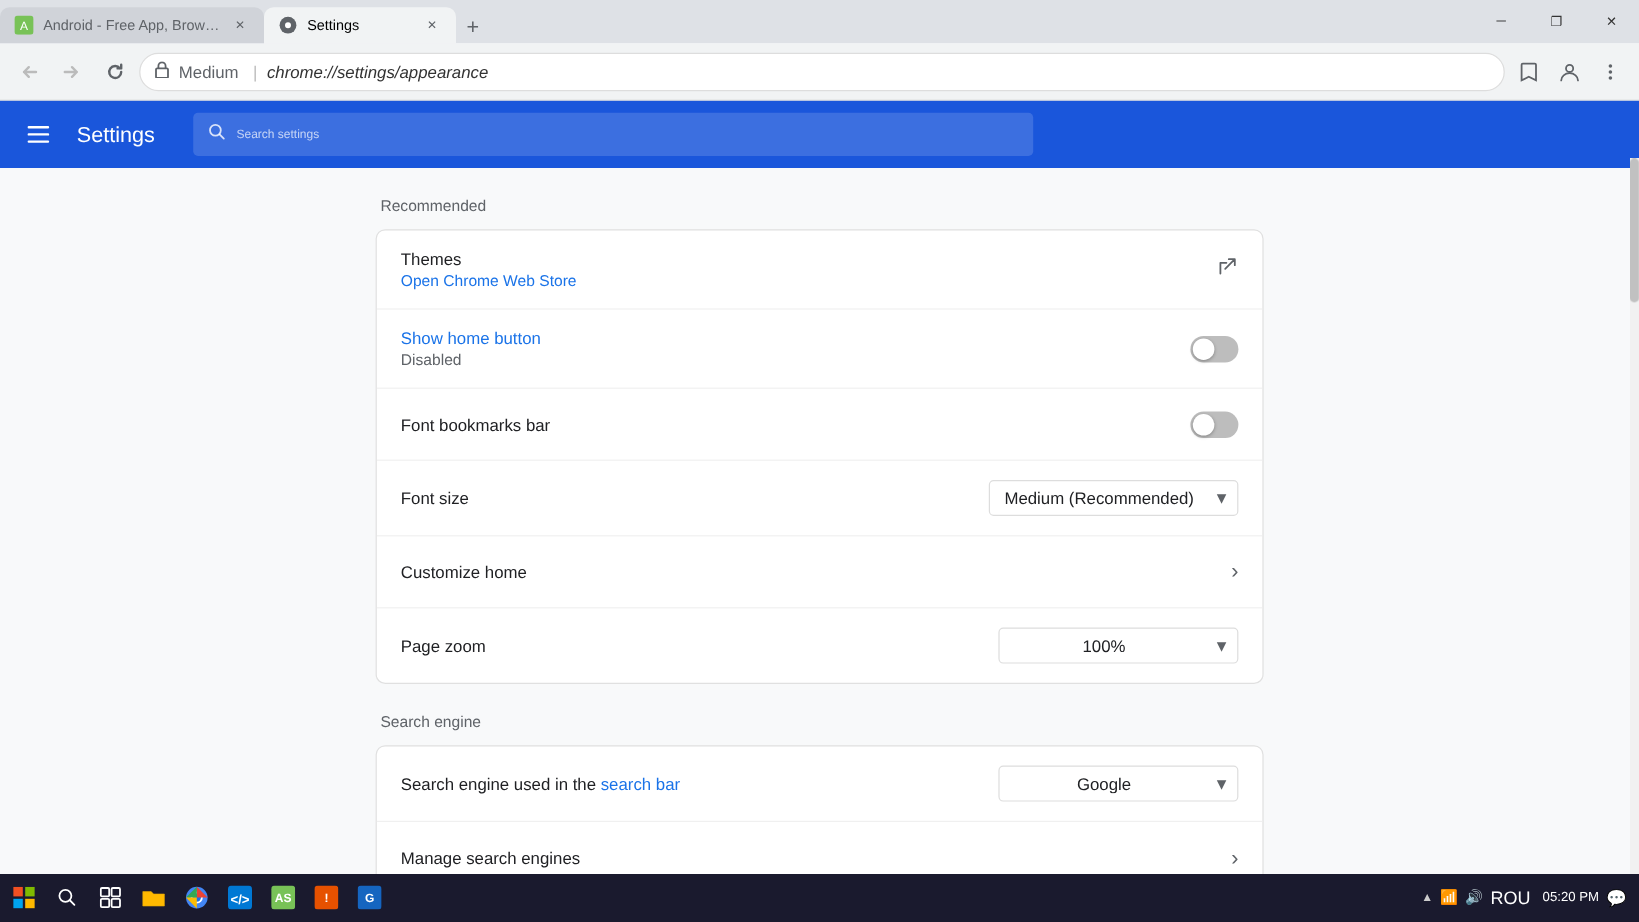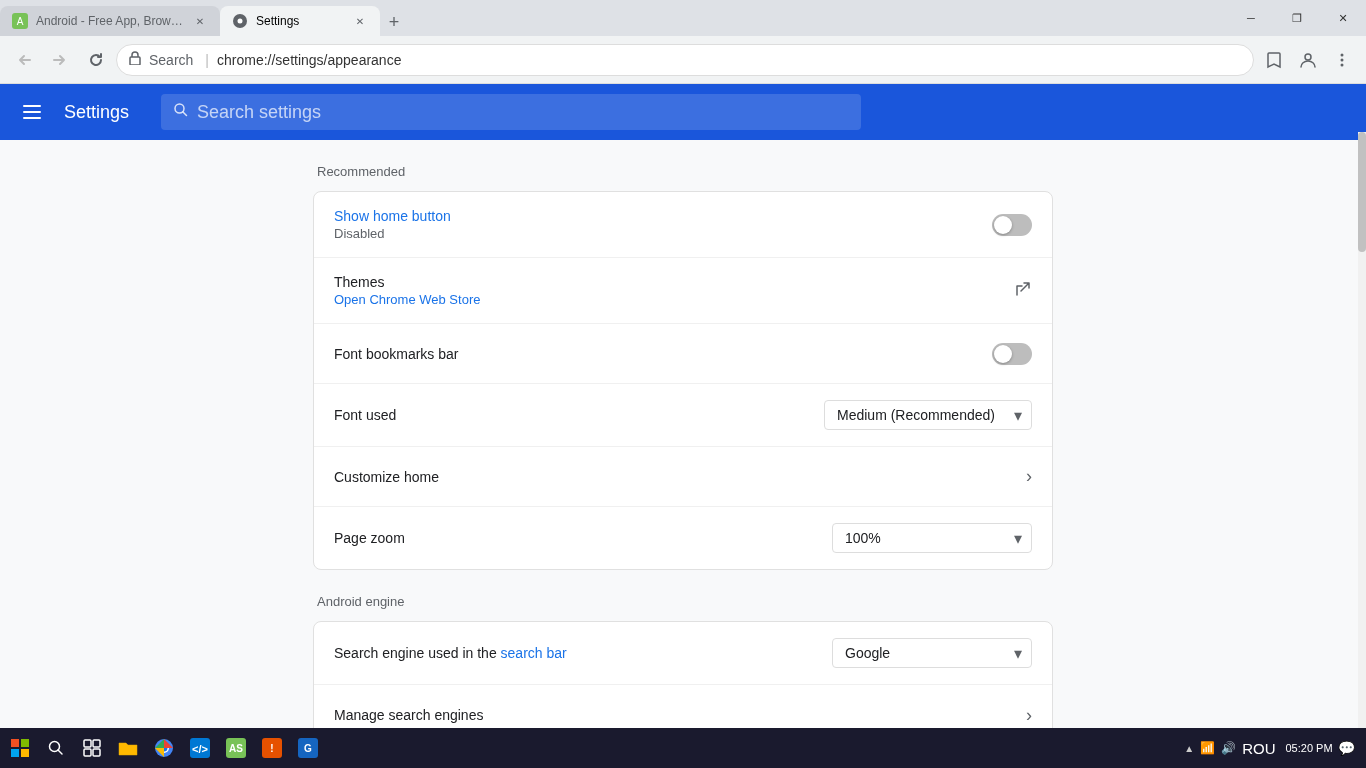--- a/index.html
+++ b/index.html
@@ -56,41 +56,41 @@
       width: 32px; height: 32px; border-radius: 50%; display: flex; align-items: center;
       justify-content: center; cursor: pointer; color: #5f6368; border: none; background: transparent;
     }
     .nav-btn.disabled { color: #bbb; cursor: default; }
     .address-bar {
       flex: 1; height: 32px; background: white; border-radius: 16px;
       display: flex; align-items: center; padding: 0 12px; gap: 8px;
       border: 1px solid #ddd; font-size: 14px; color: #333;
     }
     .address-bar .lock-icon { color: #5f6368; font-size: 12px; }
-    .address-bar .url-text { font-size: 14px; color: #333; }
+    .address-bar .url-text { font-size: 14px; color: #333; font-style: italic; }
     .address-bar .chrome-label { color: #5f6368; margin-right: 4px; }
     .navbar-right { display: flex; align-items: center; gap: 2px; }
 
     
     .settings-header {
       height: 56px; background: #1a56db; display: flex; align-items: center;
       padding: 0 16px; gap: 16px;
     }
     .menu-btn {
       width: 32px; height: 32px; display: flex; align-items: center; justify-content: center;
       cursor: pointer; color: white;
     }
     .settings-title { color: white; font-size: 18px; font-weight: 500; margin-right: 16px; }
     .search-bar {
       flex: 1; max-width: 700px; height: 36px; background: rgba(255,255,255,0.15);
       border-radius: 4px; display: flex; align-items: center; padding: 0 12px; gap: 8px;
       border: none;
     }
     .search-bar input {
-      background: transparent; border: none; outline: none; color: #7dd3fc; font-size: 18px;
+      background: transparent; border: none; outline: none; color: #7dd3fc; font-size: 10px;
       flex: 1; width: 100%;
     }
     .search-bar input::placeholder { color: rgba(255,255,255,0.7); }
     .search-icon-svg { color: rgba(255,255,255,0.8); font-size: 16px; }
 
     
     .content {
       flex: 1; overflow-y: auto; padding: 24px 0; background: #f8f9fa;
     }
     .content-inner { max-width: 780px; margin: 0 auto; padding: 0 20px; }
@@ -128,21 +128,21 @@
     }
     .toggle.off .toggle-knob { left: 2px; }
 
     
     .select-wrapper {
       position: relative; display: inline-flex; align-items: center;
     }
     .settings-select {
       appearance: none; background: white; border: 1px solid #ddd; border-radius: 4px;
       padding: 6px 36px 6px 12px; font-size: 14px; color: #202124;
-      cursor: pointer; min-width: 200px; outline: none;
+      cursor: pointer; min-width: 200px; outline: none; text-align: center;
     }
     .select-arrow {
       position: absolute; right: 10px; pointer-events: none; color: #5f6368; font-size: 16px;
     }
 
     
     .chevron-right { color: #5f6368; font-size: 18px; }
 
     
     .ext-link-icon { color: #5f6368; font-size: 16px; }
@@ -221,21 +221,21 @@
       </svg>
     </button>
 
     <div class="address-bar">
       <span class="lock-icon">
         <svg width="12" height="14" viewBox="0 0 12 14" fill="none">
           <rect x="1" y="6" width="10" height="8" rx="1" stroke="#5f6368" stroke-width="1.5"></rect>
           <path d="M3 6V4a3 3 0 0 1 6 0v2" stroke="#5f6368" stroke-width="1.5"></path>
         </svg>
       </span>
-      <span class="chrome-label">Search</span>
+      <span class="chrome-label">Medium</span>
       <span style="color:#bbb">|</span>
       <span class="url-text">chrome://settings/appearance</span>
     </div>
 
     <div class="navbar-right">
       <button class="nav-btn">
         <svg width="18" height="18" viewBox="0 0 18 18" fill="none">
           <path d="M4 2h10a1 1 0 0 1 1 1v13l-6-3-6 3V3a1 1 0 0 1 1-1z" stroke="#5f6368" stroke-width="1.5"></path>
         </svg>
       </button>
@@ -274,52 +274,52 @@
   </div>
 
   <div class="content">
     <div class="content-inner">
 
       <div class="section-title">Recommended</div>
       <div class="settings-card">
 
         <div class="settings-row">
           <div class="settings-row-label">
-            <div class="row-title link">Show home button</div>
-            <div class="row-subtitle">Disabled</div>
-          </div>
-          <div class="toggle off">
-            <div class="toggle-knob"></div>
-          </div>
-        </div>
-
-        <div class="settings-row">
-          <div class="settings-row-label">
             <div class="row-title">Themes</div>
             <div class="row-subtitle link">Open Chrome Web Store</div>
           </div>
           <div class="ext-link-icon">
             <svg width="18" height="18" viewBox="0 0 18 18" fill="none">
               <path d="M10 3h5v5M7 11l8-8M3 15V6h5" stroke="#5f6368" stroke-width="1.5" stroke-linecap="round" stroke-linejoin="round"></path>
             </svg>
           </div>
         </div>
 
         <div class="settings-row">
           <div class="settings-row-label">
-            <div class="row-title">Font bookmarks bar</div>
+            <div class="row-title link">Show home button</div>
+            <div class="row-subtitle">Disabled</div>
           </div>
           <div class="toggle off">
             <div class="toggle-knob"></div>
           </div>
         </div>
 
         <div class="settings-row">
           <div class="settings-row-label">
-            <div class="row-title">Font used</div>
+            <div class="row-title">Font bookmarks bar</div>
+          </div>
+          <div class="toggle off">
+            <div class="toggle-knob"></div>
+          </div>
+        </div>
+
+        <div class="settings-row">
+          <div class="settings-row-label">
+            <div class="row-title">Font size</div>
           </div>
           <div class="select-wrapper">
             <select class="settings-select">
               <option>Very Small</option>
               <option>Small</option>
               <option selected="">Medium (Recommended)</option>
               <option>Large</option>
               <option>Very Large</option>
             </select>
             <span class="select-arrow">▾</span>
@@ -347,21 +347,21 @@
               <option>150%</option>
               <option>175%</option>
               <option>200%</option>
             </select>
             <span class="select-arrow">▾</span>
           </div>
         </div>
 
       </div>
 
-      <div class="section-title">Android engine</div>
+      <div class="section-title">Search engine</div>
       <div class="settings-card">
 
         <div class="settings-row">
           <div class="settings-row-label">
             <div class="row-title">
               Search engine used in the <span style="color:#1a73e8">search bar</span>
             </div>
           </div>
           <div class="select-wrapper">
             <select class="settings-select">

